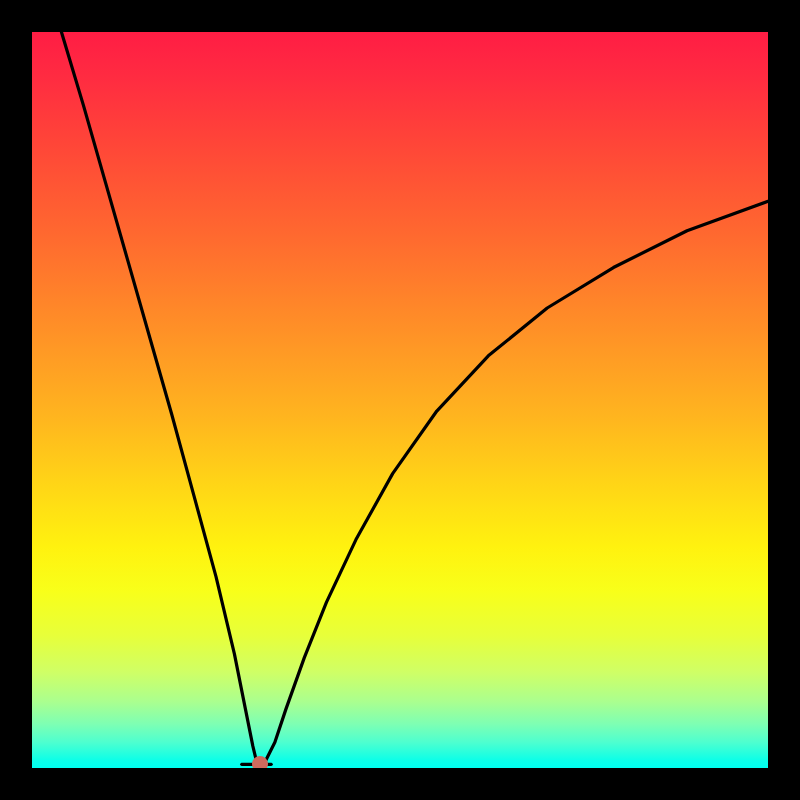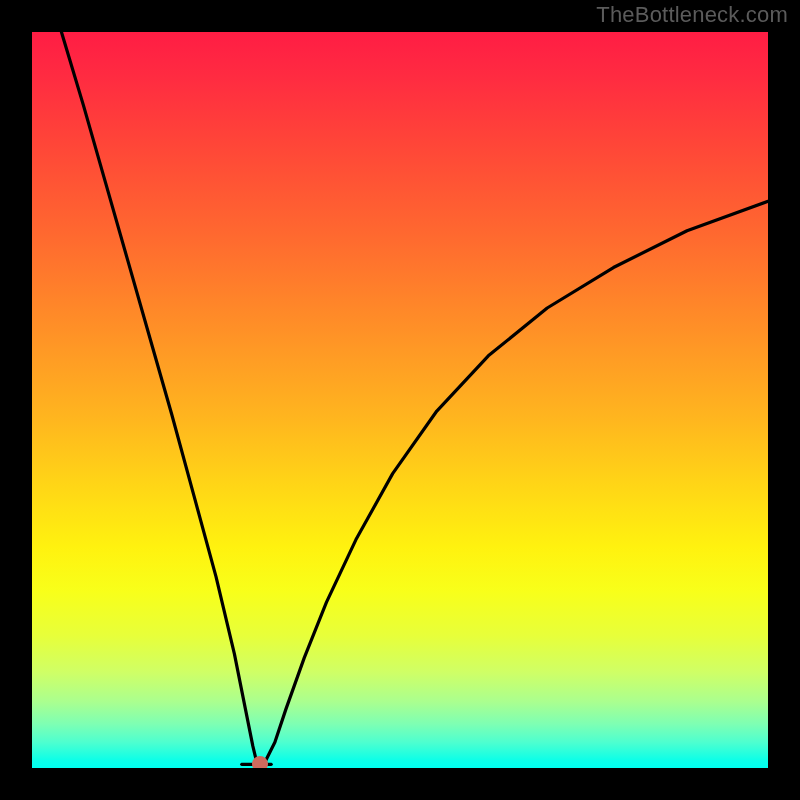--- a/index.html
+++ b/index.html
@@ -71,21 +71,20 @@
     background: #cf6a5e;
     transform: translate(-50%, -50%);
     z-index: 5;
   }
 </style>
 </head>
 <body>
 
 <div class="frame">
 
-  <div class="watermark">TheBottleneck.com</div>
 
   <div class="plot-area">
     <div class="gradient-bg"></div>
 
     <svg class="curve" viewBox="0 0 736 736" preserveAspectRatio="none">
       <path id="curve-path" fill="none" stroke="#000" stroke-width="3.2" stroke-linejoin="round" stroke-linecap="round" d="M29.44 0.00 L51.52 73.60 L73.60 150.88 L95.68 228.16 L117.76 305.44 L139.84 382.72 L161.92 463.68 L184.00 544.64 L202.40 621.92 L213.44 677.12 L220.80 713.92 L225.22 732.32 L231.84 732.32 L242.88 710.24 L253.92 677.12 L272.32 625.60 L294.40 570.40 L323.84 507.84 L360.64 441.60 L404.80 379.04 L456.32 323.84 L515.20 276.00 L581.44 235.52 L655.04 198.72 L736.00 169.28"></path>
       <path id="flat-path" fill="none" stroke="#000" stroke-width="3.2" stroke-linecap="round" d="M209.76 732.32 L239.20 732.32"></path>
     </svg>
 
     <div id="marker" class="marker" style="left: 228.16px; top: 732.32px;"></div>

